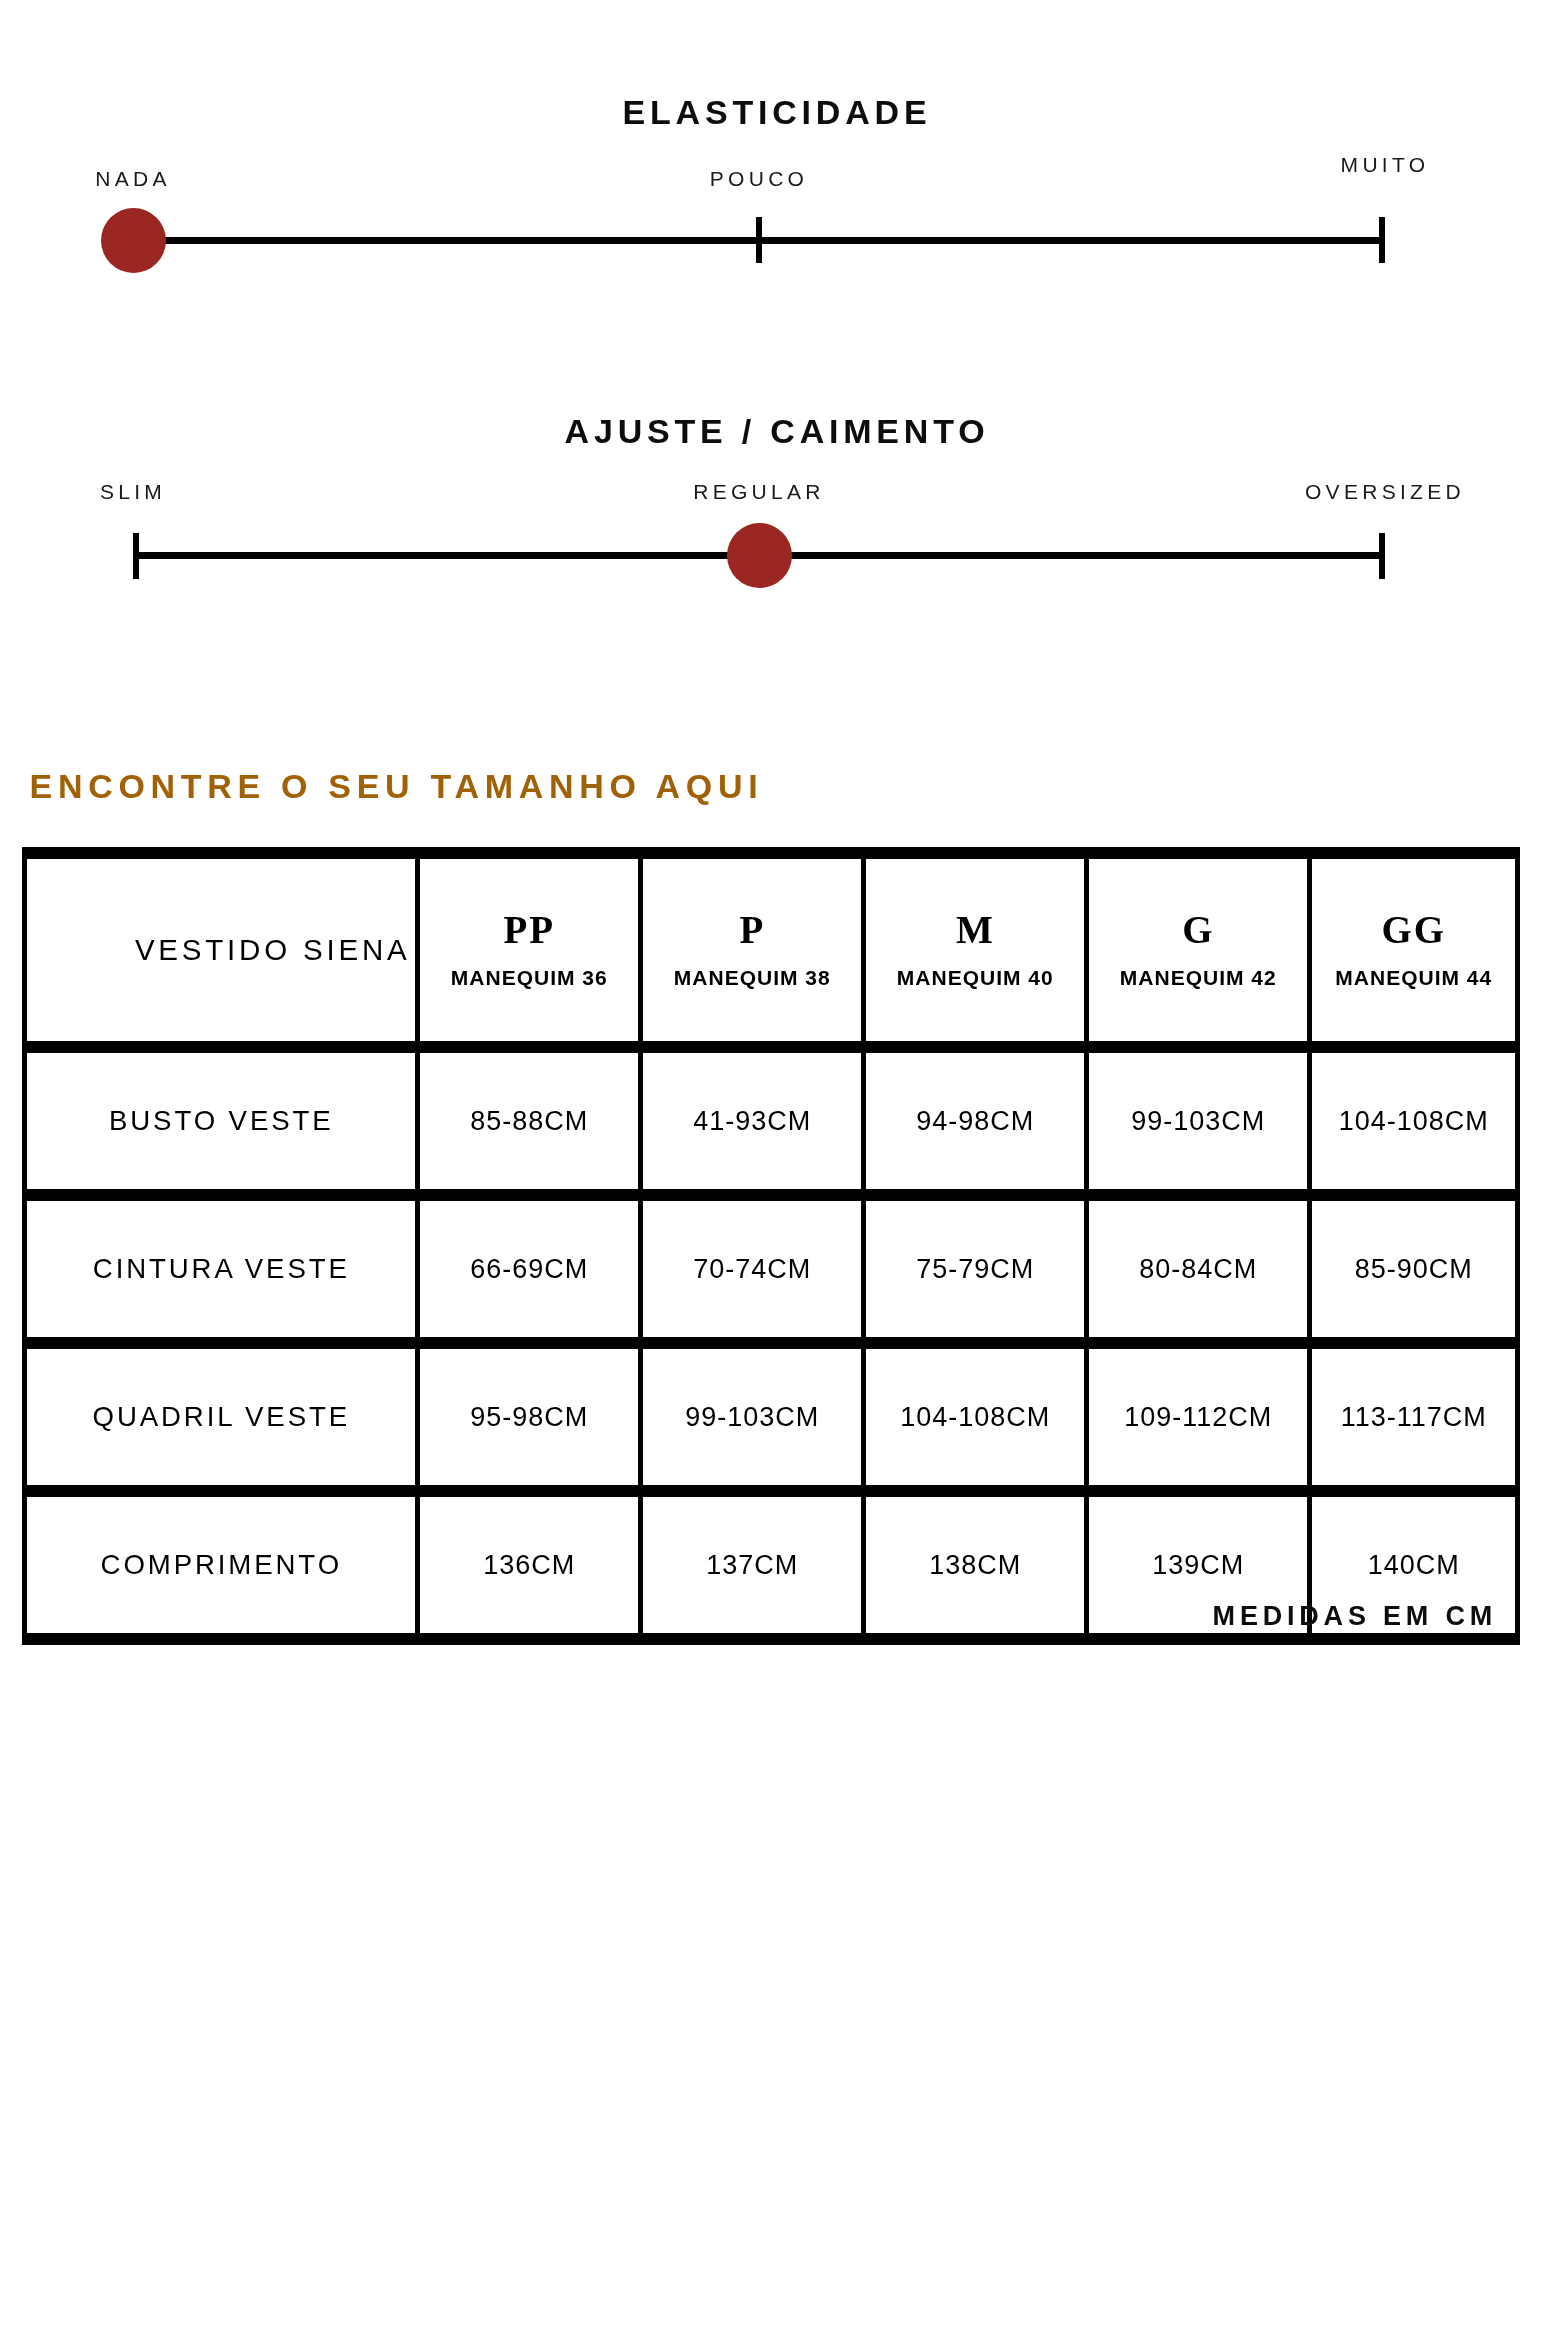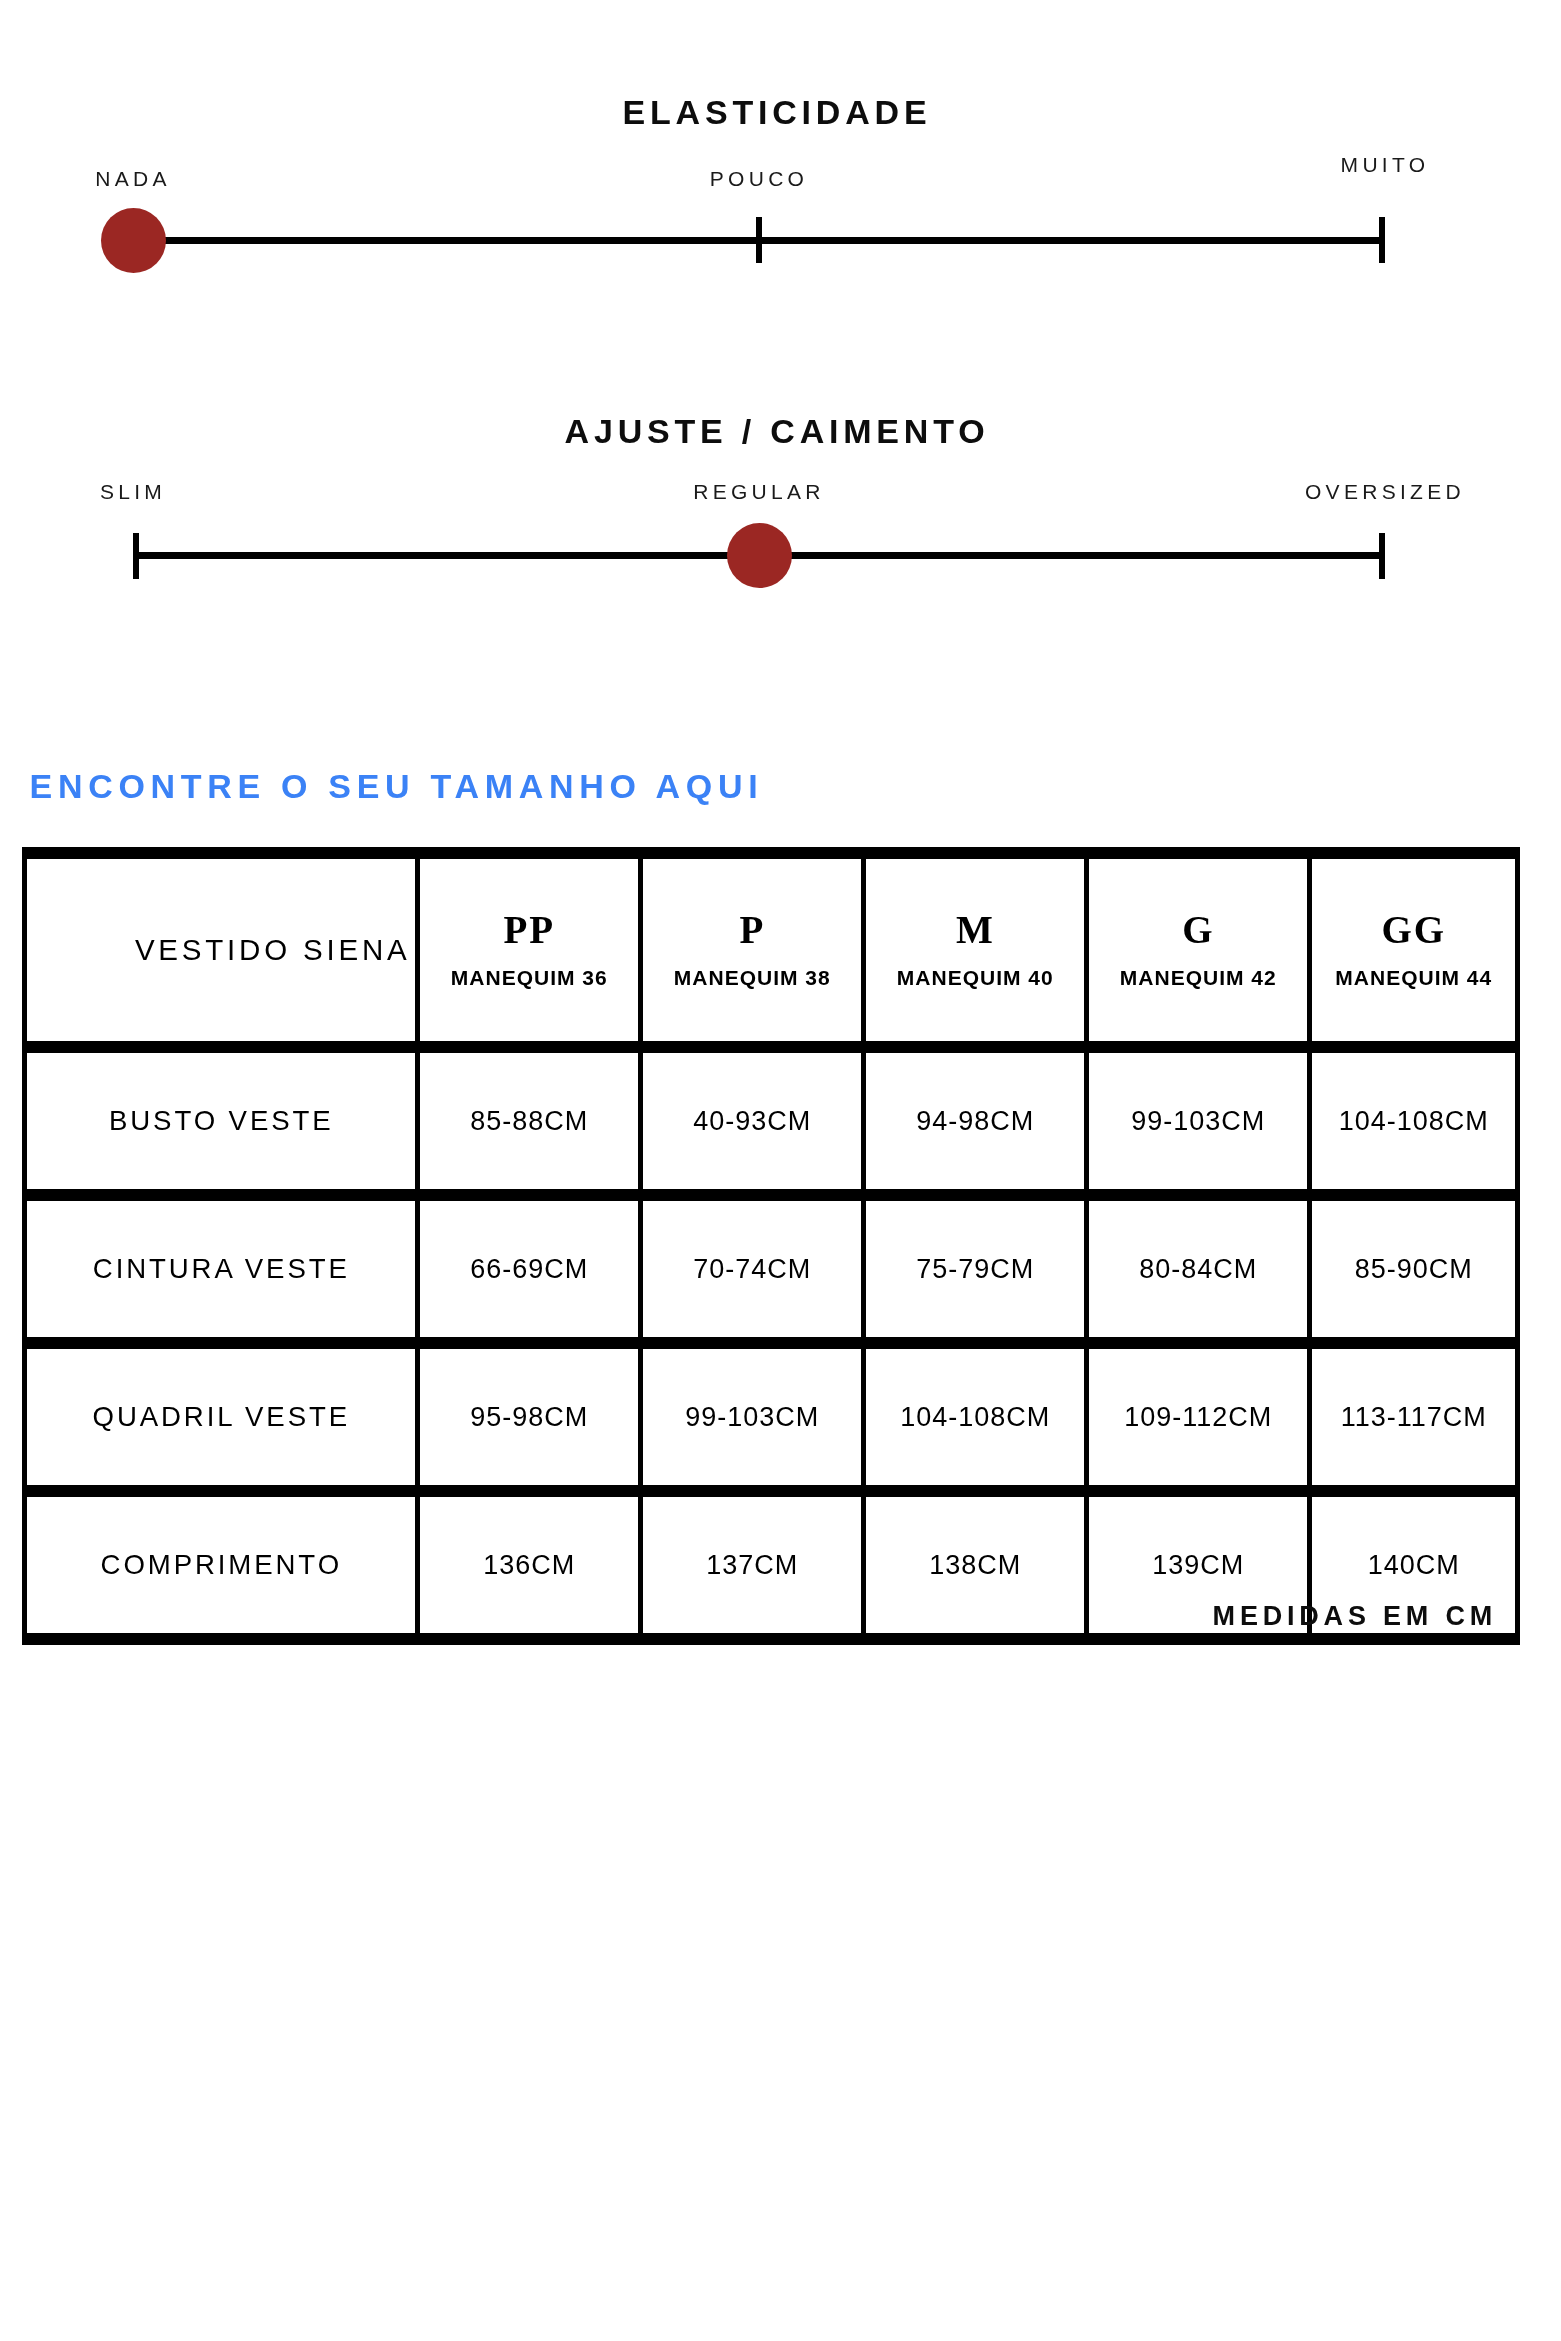--- a/index.html
+++ b/index.html
@@ -51,21 +51,21 @@
     position:absolute;width:65px;height:65px;border-radius:50%;
     background:var(--dot,#9B2723);z-index:2;
   }
   .g1 .dot{top:115px;left:-32px;}
   .g2 .dot{top:111px;left:calc(50% - 32px);}
 
   
   .find-heading{
     position:absolute;left:29.5px;top:739px;
     font-size:34px;font-weight:700;letter-spacing:5.7px;
-    color:#3b82f6;white-space:nowrap;text-align:center;
+    color:#a16207;white-space:nowrap;text-align:center;
   }
 
   table.size-table{
     position:absolute;left:22.3px;top:847px;
     width:1495px;
     border-collapse:separate;border-spacing:0;
     border-top:12.4px solid #000;border-left:5.7px solid #000;
     table-layout:fixed;
   }
   .size-table th,.size-table td{
@@ -152,21 +152,21 @@
         </th>
         <th>
           <div class="size-letter">GG</div>
           <div class="mannequin">MANEQUIM 44</div>
         </th>
       </tr>
 
       <tr class="data">
         <td><span class="row-label">BUSTO VESTE</span></td>
         <td><span class="cell-val">85-88CM</span></td>
-        <td><span class="cell-val">40-93CM</span></td>
+        <td><span class="cell-val">41-93CM</span></td>
         <td><span class="cell-val">94-98CM</span></td>
         <td><span class="cell-val">99-103CM</span></td>
         <td><span class="cell-val">104-108CM</span></td>
       </tr>
 
       <tr class="data">
         <td><span class="row-label">CINTURA VESTE</span></td>
         <td><span class="cell-val">66-69CM</span></td>
         <td><span class="cell-val">70-74CM</span></td>
         <td><span class="cell-val">75-79CM</span></td>

